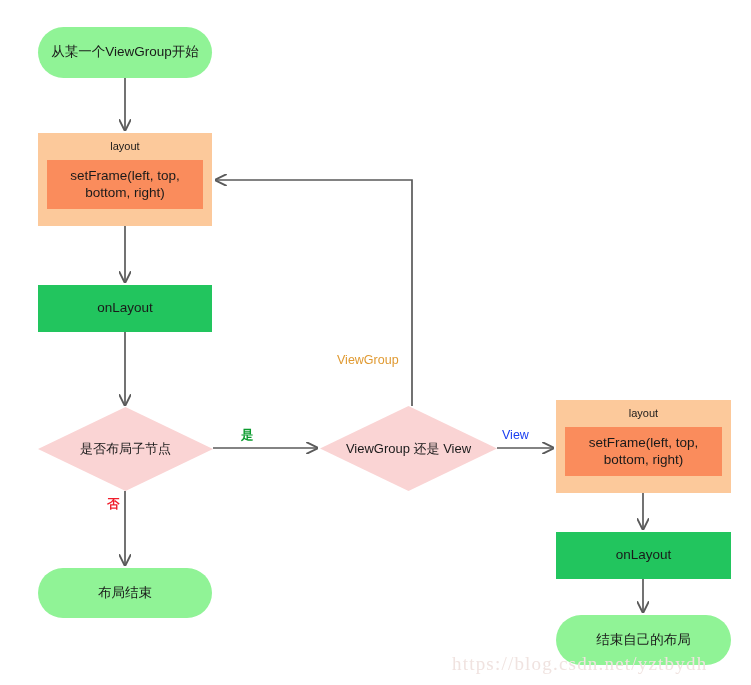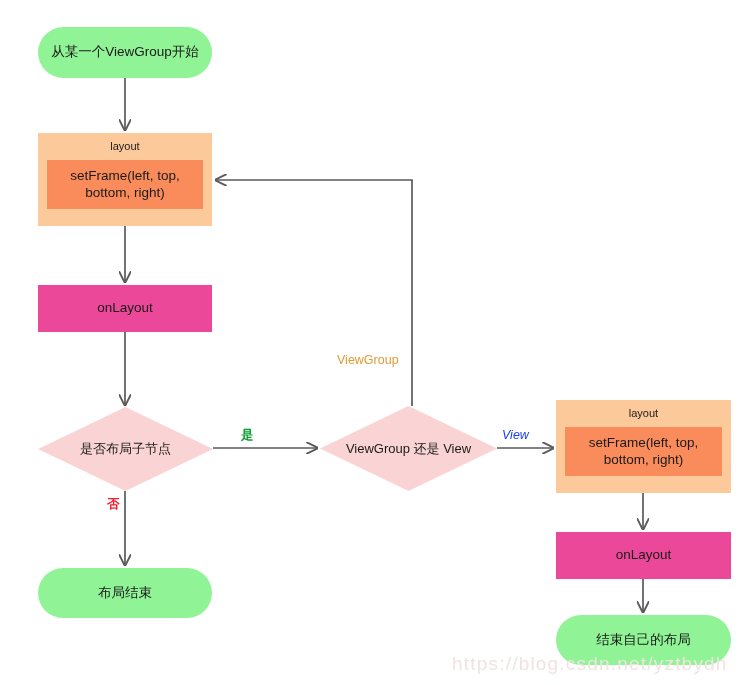--- a/index.html
+++ b/index.html
@@ -38,21 +38,21 @@
     font-size: 13.5px;
     line-height: 1.25;
   }
   
   .pill {
     background: #90f396;
     border-radius: 26px;
   }
   
   .proc {
-    background: #ec4899;
+    background: #22c55e;
   }
   
   .proc-group {
     background: #fcc99b;
     display: block;
     padding: 7px 9px 0 9px;
   }
   .proc-group .grp-title {
     text-align: center;
     font-size: 11px;
@@ -101,21 +101,21 @@
   }
   .lab-yes { color: #0b9b2e; font-weight: bold; }
   .lab-no  { color: #f01e2c; font-weight: bold; }
   .lab-view { color: #1a3ef0; }
   .lab-viewgroup { color: #e09a32; text-align: center; }
   
   .watermark {
     position: absolute;
     left: 452px;
     top: 653px;
-    font-family: Liberation Sans, sans-serif;
+    font-family: Liberation Serif, serif;
     font-size: 19px;
     letter-spacing: 1.2px;
     color: #f0e3e0;
     white-space: nowrap;
   }
 </style>
 </head>
 <body>
 
 <div id="canvas">
@@ -183,18 +183,18 @@
   <div class="node proc" style="left:556px; top:532px; width:175px; height:47px;">
     <span>onLayout</span>
   </div>
 
   <div class="node pill" style="left:556px; top:615px; width:175px; height:50px;">
     <span>结束自己的布局</span>
   </div>
 
   <div class="edge-label lab-yes" style="left:241px; top:427px;">是</div>
   <div class="edge-label lab-no" style="left:107px; top:496px;">否</div>
-  <div class="edge-label lab-view" style="left:502px; top:428px;font-style:italic;">View</div>
+  <div class="edge-label lab-view" style="left:502px; top:428px;">View</div>
   <div class="edge-label lab-viewgroup" style="left:337px; top:353px;">ViewGroup</div>
 
   <div class="watermark">https://blog.csdn.net/yztbydh</div>
 
 </div>
 
 </body></html>

